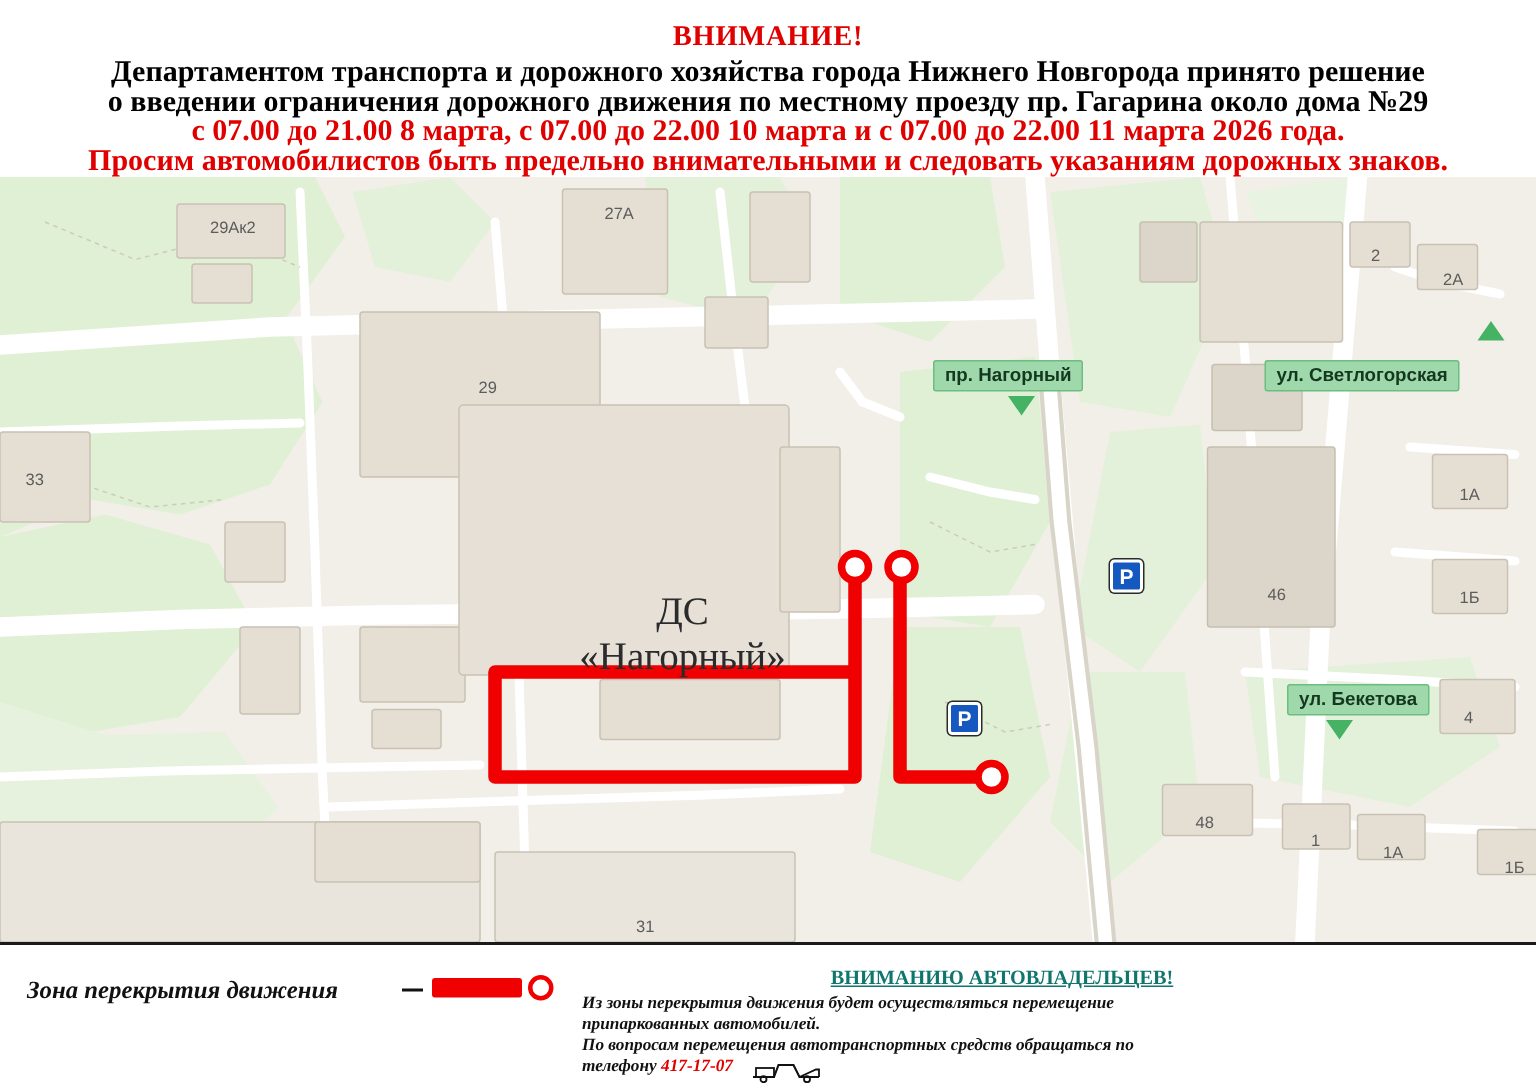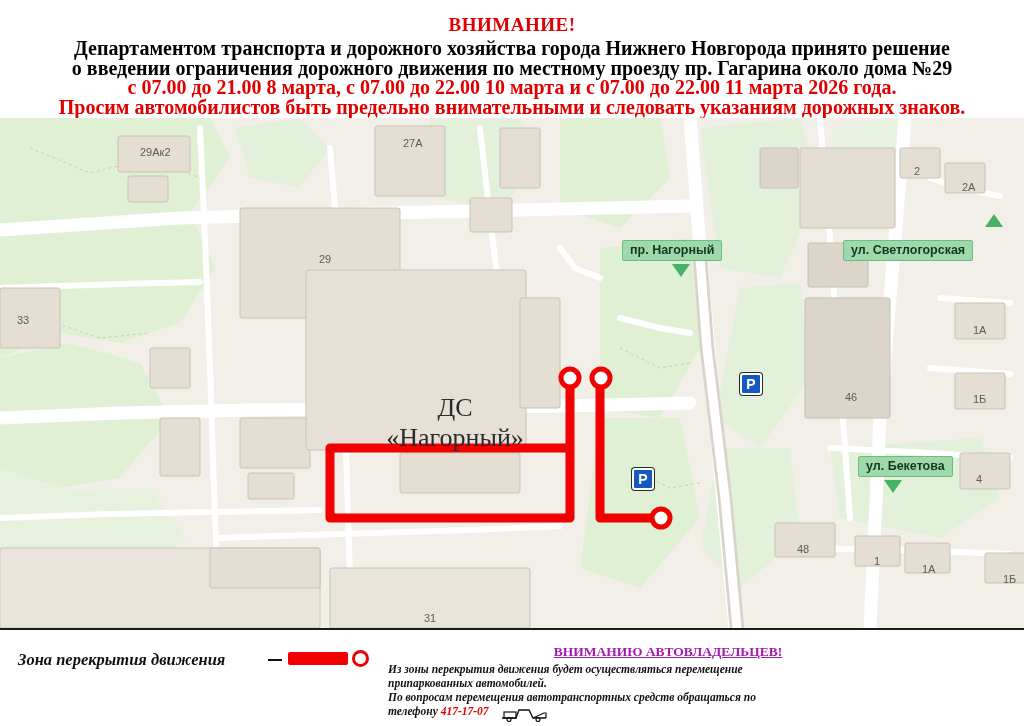--- a/index.html
+++ b/index.html
@@ -136,21 +136,21 @@
     border: 3px solid #f00000;
     border-radius: 50%;
     background: #fff;
   }
   #notice {
     position: absolute;
     left: 388px; top: 14px;
     width: 560px;
   }
   #notice .nt-title {
-    color: #a21caf;
+    color: #0f766e;
     font-weight: bold;
     font-size: 13.5px;
     text-align: center;
     text-decoration: underline;
     margin-bottom: 2px;
   }
   #notice .nt-line {
     font-family: "Liberation Serif", serif;
     font-style: italic;
     font-weight: bold;

